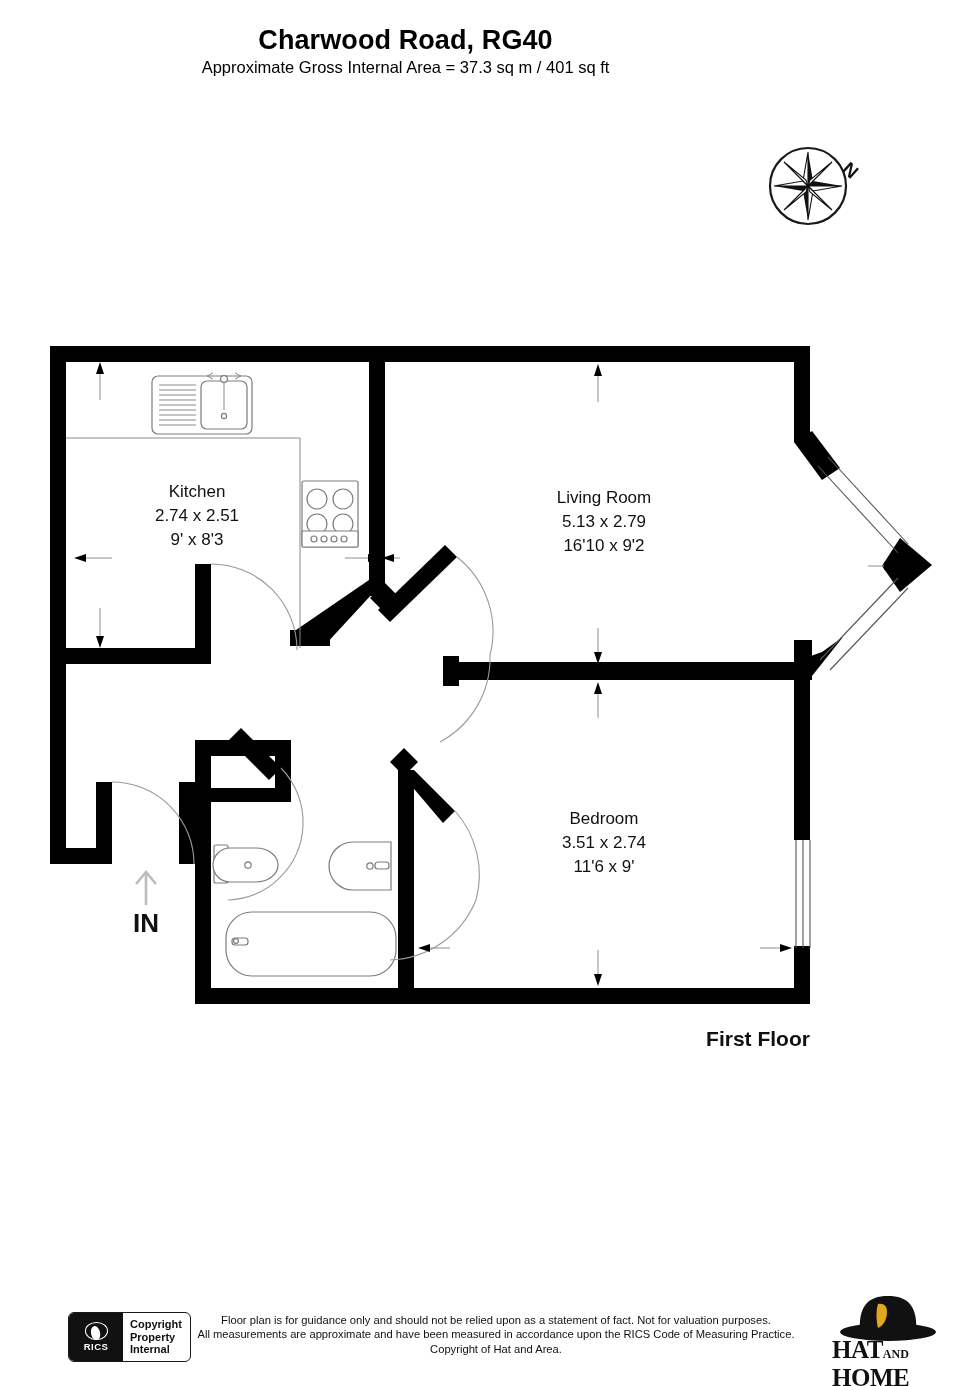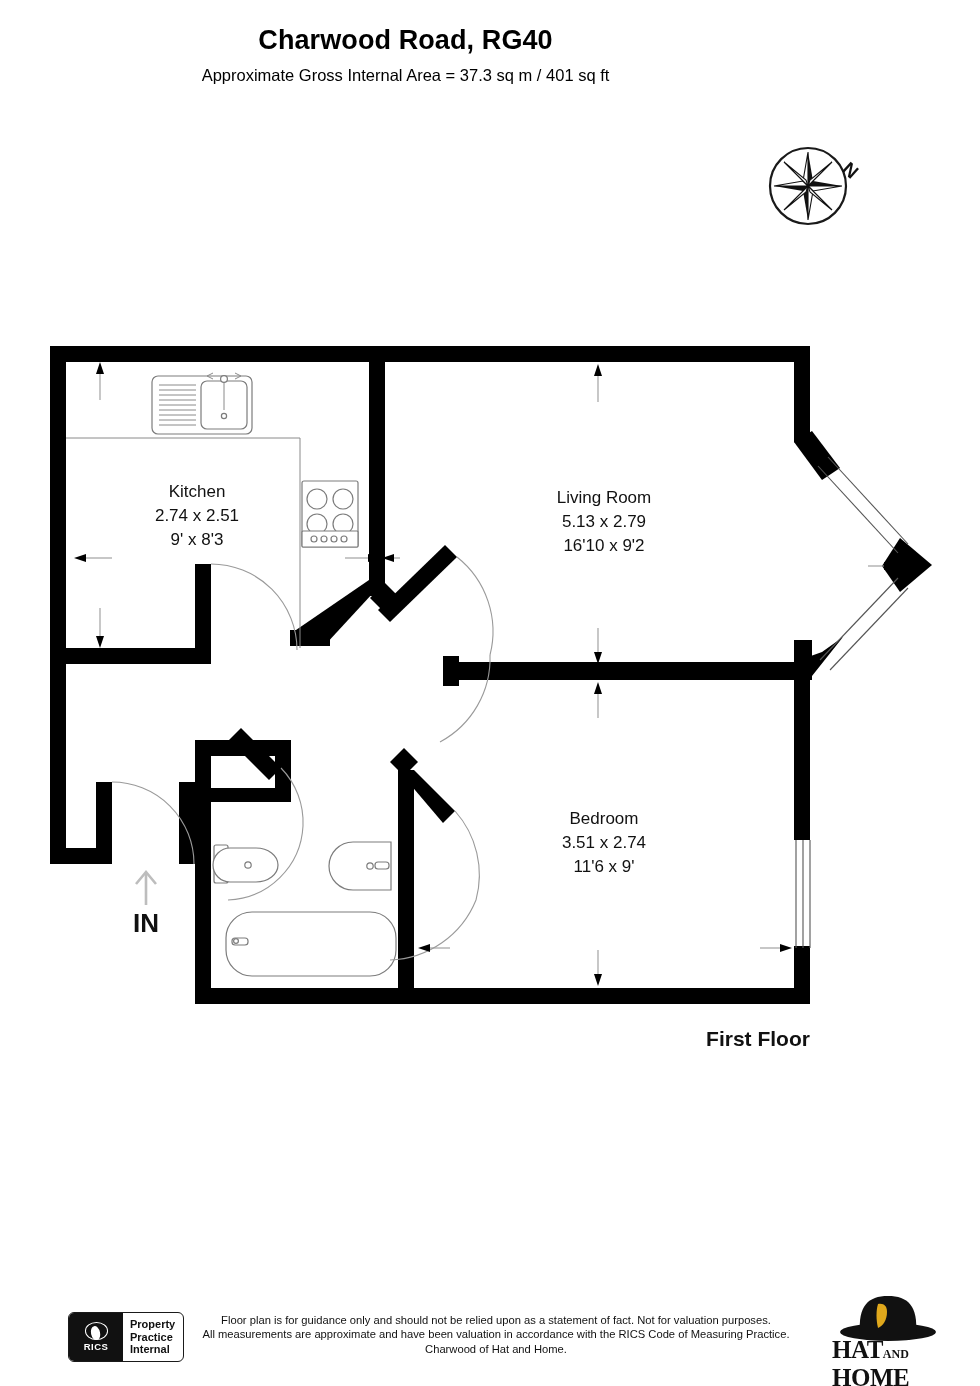--- a/index.html
+++ b/index.html
@@ -32,21 +32,21 @@
   .title {
     font-size: 27px;
     font-weight: bold;
     letter-spacing: 0.1px;
     line-height: 32px;
   }
   .subtitle {
     font-size: 16.5px;
     font-weight: normal;
     line-height: 22px;
-    margin-top: 8px;
+    margin-top: 0;
   }
   
   .plan-wrap {
     position: absolute;
     top: 0;
     left: 0;
     width: 980px;
     height: 1260px;
   }
   svg.plan { display: block; }
@@ -431,30 +431,30 @@
   </div>
 
   <div class="footer">
 
     <div class="rics-badge">
       <div class="rics-mark">
         <div class="rics-lion"></div>
         <div class="rics-word">RICS</div>
       </div>
       <div class="rics-text">
+        <span>Copyright</span>
         <span>Property</span>
-        <span>Practice</span>
         <span>Internal</span>
       </div>
     </div>
 
     <div class="disclaimer">
       <div>Floor plan is for guidance only and should not be relied upon as a statement of fact. Not for valuation purposes.</div>
-      <div>All measurements are approximate and have been valuation in accordance with the RICS Code of Measuring Practice.</div>
-      <div>Charwood of Hat and Home.</div>
+      <div>All measurements are approximate and have been measured in accordance upon the RICS Code of Measuring Practice.</div>
+      <div>Copyright of Hat and Area.</div>
     </div>
 
     <div class="hh-logo">
       <svg class="hh-hat" viewBox="0 0 100 48" xmlns="http://www.w3.org/2000/svg">
         <ellipse cx="50" cy="38" rx="48" ry="9" fill="#111111"></ellipse>
         <path d="M 22 39 C 20 12 30 2 50 2 C 70 2 80 12 78 39 Z" fill="#111111"></path>
         <path d="M 40 10 C 46 9 49 12 49 18 C 49 26 45 32 40 34 C 38 26 38 16 40 10 Z" fill="#e0a81c"></path>
       </svg>
       <div class="hh-word">
         <div class="hh-l1">

